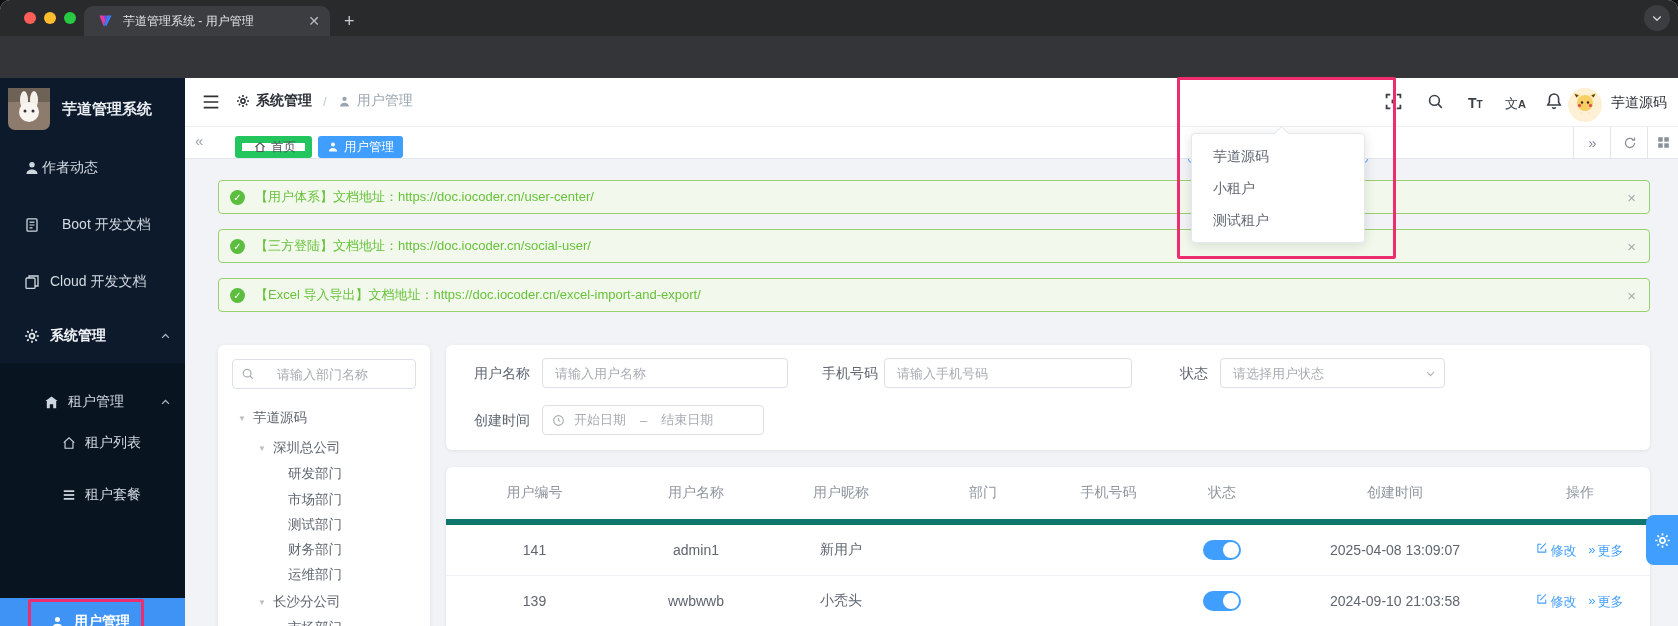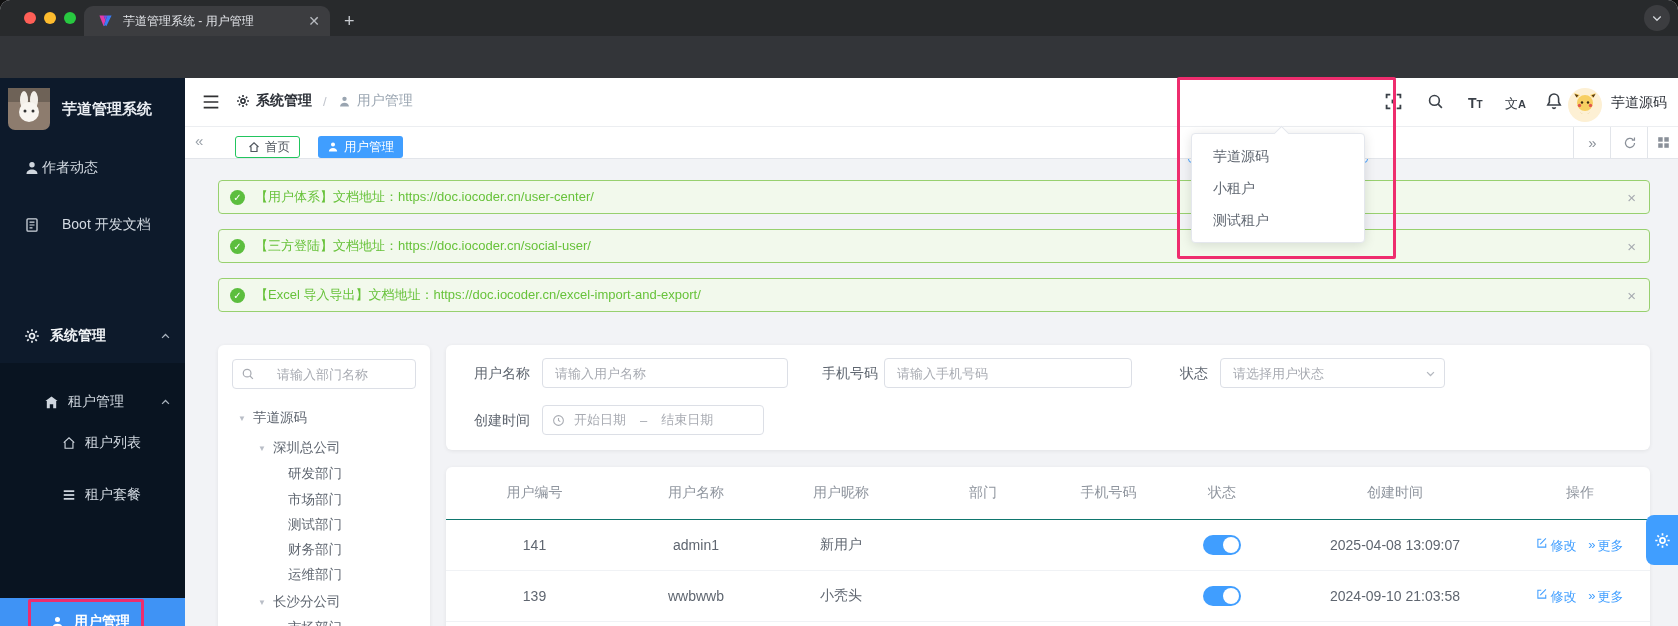--- a/index.html
+++ b/index.html
@@ -25,38 +25,38 @@
   .updatepill{position:absolute;left:1520px;top:44px;height:27px;padding:0 12px;background:#2e6bd9;border-radius:14px;color:#fff;font-size:12.5px;display:flex;align-items:center;}
   
   .sidebar{position:absolute;left:0;top:78px;width:185px;height:548px;background:#0d1a2b;}
   .side-sub{position:absolute;left:0;top:285px;width:185px;height:263px;background:#091421;}
   .side-item{position:absolute;left:0;width:185px;height:48px;display:flex;align-items:center;color:#d3dae2;font-size:14px;}
   .side-item .lbl{white-space:nowrap;}
   .side-active{background:#3f93f5;color:#fff;}
   .navbar{position:absolute;left:185px;top:78px;width:1493px;height:48px;background:#fff;border-bottom:1px solid #eceef1;}
   .tagbar{position:absolute;left:185px;top:127px;width:1493px;height:31px;background:#fff;border-bottom:1px solid #e2e5ea;}
   .tag{position:absolute;top:9px;height:22px;display:flex;align-items:center;gap:5px;padding:0 9px;font-size:12.5px;border-radius:3px;box-sizing:border-box;}
-  .tag-plain{border:1px solid #22c55e;background:#fff;color:#51575f;padding-left:12px;}
+  .tag-plain{border:7px solid #22c55e;background:#fff;color:#51575f;padding-left:12px;}
   .tag-active{background:#409eff;color:#fff;}
   .tagtool{position:absolute;top:0;height:31px;border-left:1px solid #e2e5ea;display:flex;align-items:center;justify-content:center;color:#8a9099;}
   
   .alert{position:absolute;left:218px;width:1432px;height:34px;background:#f2f9ec;border:1px solid #98d06f;border-radius:4px;box-sizing:border-box;display:flex;align-items:center;}
   .alert-txt{font-size:13px;color:#67c23a;margin-left:10px;}
   .alert-close{position:absolute;right:13px;color:#a6aab0;font-size:15px;line-height:15px;}
   .okdot{width:15px;height:15px;border-radius:50%;background:#5cbe3e;color:#fff;font-size:10px;display:flex;align-items:center;justify-content:center;margin-left:11px;flex:none;}
   .card{position:absolute;background:#fff;border-radius:6px;box-shadow:0 1px 4px rgba(0,0,0,.07);}
   .inp{height:30px;border:1px solid #dcdfe6;border-radius:4px;box-sizing:border-box;font-size:13px;color:#606266;font-family:inherit;outline:none;background:#fff;}
   .inp::placeholder{color:#a8abb2;}
   .flabel{position:absolute;font-size:14px;color:#5f6670;line-height:30px;}
   .selwrap{position:absolute;}
   .selwrap .chev{position:absolute;right:9px;top:10px;}
   .tree-node{position:absolute;display:flex;align-items:center;font-size:13.5px;color:#5f6670;height:24px;}
   .caret{font-size:8px;color:#b9bec7;margin-right:7px;}
   table.utable{border-collapse:collapse;table-layout:fixed;width:1204px;font-size:14px;color:#5f6670;}
-  table.utable th{font-weight:500;color:#8f959e;height:50px;border-bottom:1px solid #0f766e;text-align:center;font-size:14px;}
+  table.utable th{font-weight:500;color:#8f959e;height:50px;border-bottom:6px solid #0f766e;text-align:center;font-size:14px;}
   table.utable td{height:48px;border-bottom:1px solid #f0f2f5;text-align:center;}
   .toggle{display:inline-block;width:38px;height:20px;border-radius:10px;background:#409eff;position:relative;vertical-align:middle;}
   .toggle .knob{position:absolute;right:2px;top:2px;width:16px;height:16px;border-radius:50%;background:#fff;}
   .alink{color:#409eff;font-size:13px;display:inline-flex;align-items:flex-start;gap:2px;}
   .pinkbox{position:absolute;border:3px solid #ee2d6e;border-radius:2px;z-index:60;pointer-events:none;}
   .dropdown{position:absolute;left:1191px;top:133px;width:172px;height:108px;background:#fff;border:1px solid #e4e7ed;border-radius:4px;box-shadow:0 2px 12px rgba(0,0,0,.12);z-index:50;}
   .dd-arrow{position:absolute;left:84px;top:-6px;width:10px;height:10px;background:#fff;border-left:1px solid #e4e7ed;border-top:1px solid #e4e7ed;transform:rotate(45deg);}
   .dd-item{position:absolute;left:0;width:172px;height:32px;line-height:32px;padding-left:21px;box-sizing:border-box;font-size:14px;color:#5f6670;}
   .gearfab{position:absolute;left:1646px;top:515px;width:32px;height:50px;background:#409eff;border-radius:8px 0 0 8px;display:flex;align-items:center;justify-content:center;z-index:40;}
 </style>
@@ -181,20 +181,29 @@
       <span class="lbl" style="margin-left:2px;">作者动态</span>
     </div>
     <div class="side-item" style="top:123px;">
       <span style="margin-left:24px;">
           <svg width="16" height="16" viewBox="0 0 16 16">
             <rect x="3" y="1.8" width="10" height="12.4" rx="1" stroke="#cfd6de" stroke-width="1.3" fill="none"></rect>
             <path d="M5.5 5.2h5M5.5 8h5M5.5 10.8h3" stroke="#cfd6de" stroke-width="1.2"></path>
           </svg>
         </span>
       <span class="lbl" style="margin-left:22px;">Boot 开发文档</span>
+    </div>
+    <div class="side-item" style="top:180px;">
+      <span style="margin-left:24px;">
+          <svg width="16" height="16" viewBox="0 0 16 16">
+            <rect x="2" y="4" width="9" height="10.4" rx="1" stroke="#cfd6de" stroke-width="1.3" fill="none"></rect>
+            <path d="M5 4V2h9v10h-3" stroke="#cfd6de" stroke-width="1.3" fill="none"></path>
+          </svg>
+        </span>
+      <span class="lbl" style="margin-left:10px;">Cloud 开发文档</span>
     </div>
     <div class="side-item" style="top:234px;">
       <span style="margin-left:24px;">
           <svg width="16" height="16" viewBox="0 0 16 16">
             <g stroke="#eef2f6" stroke-width="1.7" fill="none">
               <circle cx="8" cy="8" r="2.5"></circle>
               <path d="M8 1.2v2.1M8 12.7v2.1M1.2 8h2.1M12.7 8h2.1M3.2 3.2l1.5 1.5M11.3 11.3l1.5 1.5M12.8 3.2l-1.5 1.5M4.7 11.3l-1.5 1.5"></path>
             </g>
           </svg>
         </span>

